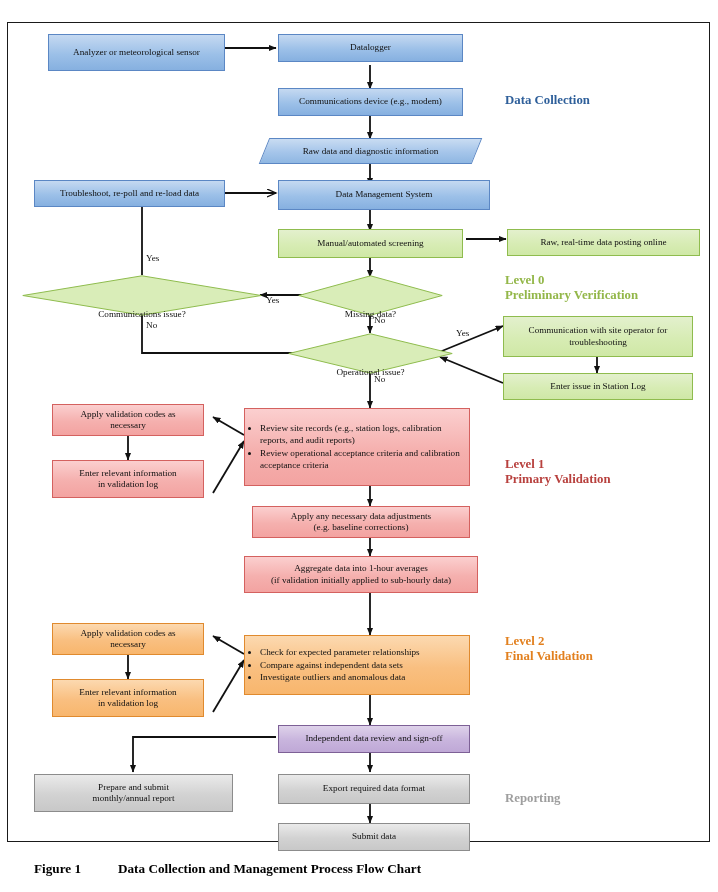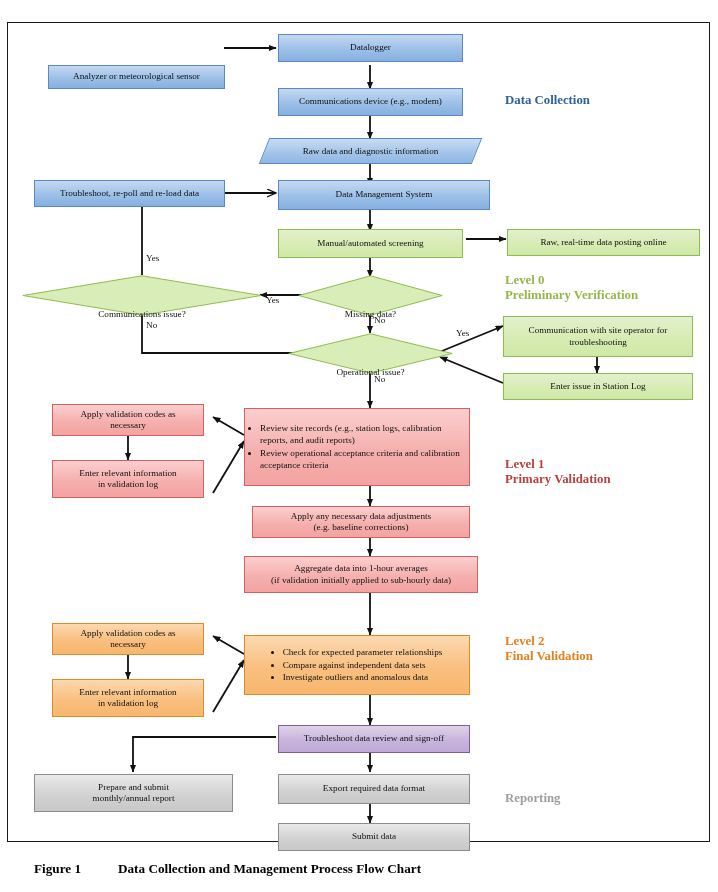--- a/index.html
+++ b/index.html
@@ -12,21 +12,21 @@
     border:1.6px solid #1a1a1a;background:#fff;box-sizing:border-box;
   }
 
   
   .node{
     position:absolute;box-sizing:border-box;
     display:flex;align-items:center;justify-content:center;
     text-align:center;font-size:9.2px;line-height:1.25;color:#111;
     padding:2px 4px;border-width:1px;border-style:solid;
   }
-  .node.left{justify-content:center;text-align:left;}
+  .node.left{justify-content:flex-start;text-align:left;}
   .node .txt{display:block;width:100%;}
 
   
   .blue{
     background:linear-gradient(to bottom,#c5d9f1 0%,#9cc0e8 55%,#86b0e0 100%);
     border-color:#5b87c4;
   }
   
   .green{
     background:linear-gradient(to bottom,#e3f0cd 0%,#d7ecb4 55%,#cfe8a6 100%);
@@ -196,21 +196,21 @@
   <div class="section-label lbl-orange" style="left:497px;top:611px;">
     <div>Level 2</div>
     <div>Final Validation</div>
   </div>
 
 
   <div class="section-label lbl-grey" style="left:497px;top:768px;">
     <div>Reporting</div>
   </div>
 
-  <div class="node blue" style="left:40px;top:11px;width:177px;height:24px;margin-top:31px;">
+  <div class="node blue" style="left:40px;top:11px;width:177px;height:37px;">
     <span class="txt">Analyzer or meteorological sensor</span>
   </div>
 
   <div class="node blue" style="left:270px;top:11px;width:185px;height:28px;">
     <span class="txt">Datalogger</span>
   </div>
 
   <div class="node blue" style="left:270px;top:65px;width:185px;height:28px;">
     <span class="txt">Communications device (e.g., modem)</span>
   </div>
@@ -328,21 +328,21 @@
 
   <div class="node orange left" style="left:236px;top:612px;width:226px;height:60px;padding-left:2px;">
     <ul class="bullets">
       <li>Check for expected parameter relationships</li>
       <li>Compare against independent data sets</li>
       <li>Investigate outliers and anomalous data</li>
     </ul>
   </div>
 
   <div class="node purple" style="left:270px;top:702px;width:192px;height:28px;">
-    <span class="txt">Troubleshoot data review and sign-off</span>
+    <span class="txt">Independent data review and sign-off</span>
   </div>
 
   <div class="node grey" style="left:26px;top:751px;width:199px;height:38px;">
     <span class="txt">
       <span>Prepare and submit</span><br>
       <span>monthly/annual report</span>
     </span>
   </div>
 
   <div class="node grey" style="left:270px;top:751px;width:192px;height:30px;">

